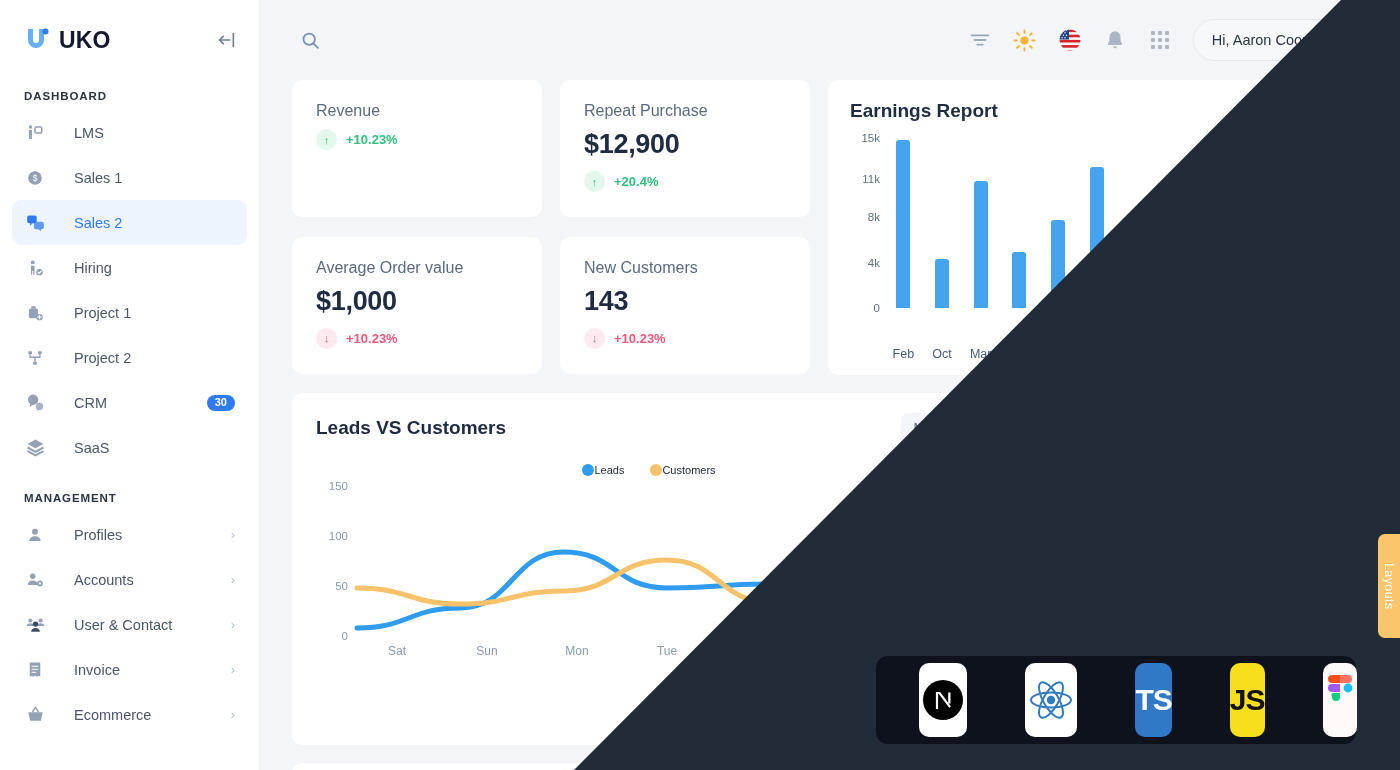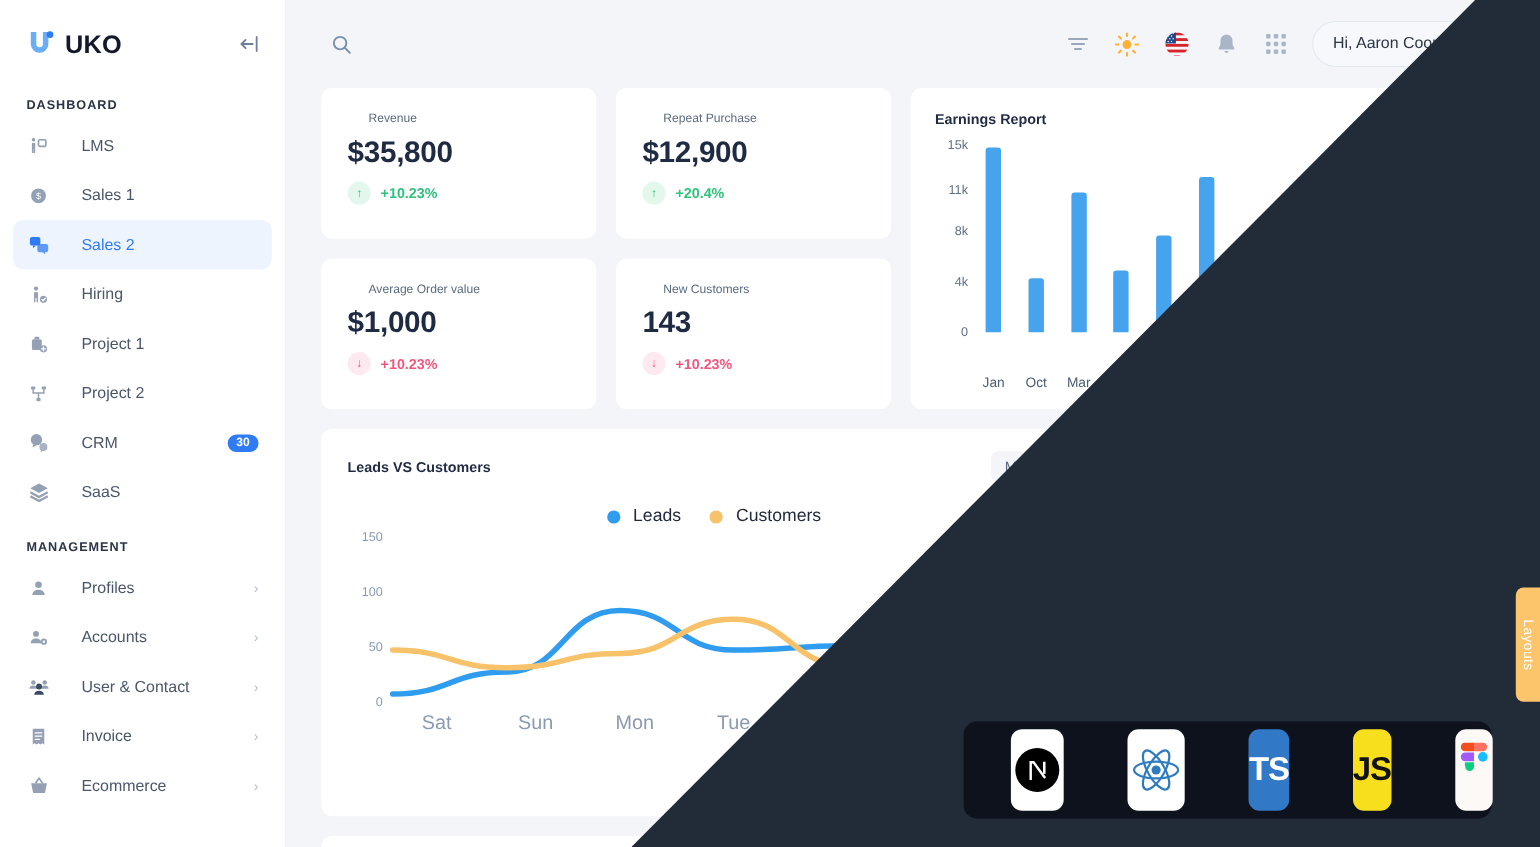--- a/index.html
+++ b/index.html
@@ -61,32 +61,32 @@
   }
   .user-name { font-size:14.5px; color:#2b3445; white-space:nowrap; }
   .avatar { width:30px; height:30px; border-radius:50%; position:relative; overflow:visible; }
 
   
   .content { padding:0 30px 0 32px; }
   .row1 { display:flex; gap:18px; }
   .stats { flex:0 0 518px; display:grid; grid-template-columns:1fr 1fr; gap:18px; }
   .card { background:#fff; border-radius:10px; }
   .stat-card { padding:22px 24px 20px; height:137px; }
-  .stat-title { font-size:11px; color:#5b6a82; margin-bottom:9px;margin-left:19px; }
+  .stat-title { font-size:16px; color:#5b6a82; margin-bottom:9px; }
   .stat-value { font-size:27px; font-weight:700; color:#1f2a43; letter-spacing:-.3px; margin-bottom:11px; }
   .stat-delta { display:flex; align-items:center; gap:9px; font-size:13px; font-weight:600; }
   .delta-ico { width:21px; height:21px; border-radius:50%; display:flex; align-items:center; justify-content:center; font-size:11px; }
   .up .delta-ico { background:#e3f7ec; color:#2fc27c; }
   .up .delta-txt { color:#2fc27c; }
   .down .delta-ico { background:#fdeaf0; color:#f2567d; }
   .down .delta-txt { color:#f2567d; }
 
   .earnings { flex:1; padding:20px 22px 14px 22px; }
   .card-head { display:flex; align-items:center; justify-content:space-between; }
-  .card-title { font-size:13px; font-weight:700; color:#1f2a43; }
+  .card-title { font-size:19px; font-weight:700; color:#1f2a43; }
   .month-plain { display:flex; align-items:center; gap:12px; font-size:14px; color:#4b566b; cursor:pointer; }
   .tri { width:0;height:0;border-left:6px solid transparent;border-right:6px solid transparent;border-top:7px solid #2b3445; }
 
   
   .bars-wrap { display:flex; margin-top:16px; height:200px; }
   .y-axis { width:34px; position:relative; height:170px; }
   .y-tick { position:absolute; right:4px; font-size:11.5px; color:#5f7085; transform:translateY(-50%); }
   .plot { flex:1; display:flex; align-items:flex-end; justify-content:space-between; height:170px; position:relative; }
   .bar-col { display:flex; flex-direction:column; align-items:center; justify-content:flex-end; height:100%; flex:1; }
   .bar { width:14px; background:#46a4ef; border-radius:3px 3px 0 0; }
@@ -95,28 +95,28 @@
 
   
   .row2 { display:flex; gap:18px; margin-top:18px; }
   .leads-card { flex:1; padding:20px 24px 18px 24px; height:352px; }
   .select-pill {
     background:#f3f5f9; border-radius:7px; padding:7px 12px; font-size:13.5px; color:#5b6a82;
     display:flex; align-items:center; gap:10px; cursor:pointer;
   }
   .chev-sm { width:9px; height:9px; border-right:2px solid #5b6a82; border-bottom:2px solid #5b6a82; transform:rotate(45deg) translate(-2px,-2px); }
   .legend { display:flex; justify-content:center; gap:26px; margin-top:22px; }
-  .leg { display:flex; align-items:center; gap:12px; font-size:16px; color:#222b3c; }
+  .leg { display:flex; align-items:flex-end; gap:0; font-size:11px; color:#222b3c; }
   .dot { width:12px; height:12px; border-radius:50%; }
   .line-wrap { display:flex; margin-top:10px; }
   .line-y { width:36px; position:relative; height:150px; }
   .line-y .y-tick { font-size:11.5px; color:#8a9ab1; }
   .line-plot { flex:1; height:150px; position:relative; }
   .line-x { display:flex; margin-left:36px; }
-  .line-x .x-lbl { font-size:18px; color:#8a9ab1; padding-top:8px; }
+  .line-x .x-lbl { font-size:12px; color:#8a9ab1; padding-top:8px; }
 
   .status-card { flex:0 0 346px; background:#242b38; border-radius:10px; padding:20px 0 0 0; height:352px; position:relative; }
   .status-title { text-align:center; font-size:15.5px; font-weight:700; color:#fff; }
   .donut-wrap { display:flex; justify-content:center; margin-top:14px; position:relative; }
   .donut-center { position:absolute; top:0; left:0; right:0; bottom:0; display:flex; flex-direction:column; align-items:center; justify-content:center; }
   .donut-lbl { font-size:14.5px; color:#99a3b5; }
   .donut-val { font-size:30px; font-weight:700; color:#fff; margin-top:2px; }
 
   .row3 { margin-top:18px; }
   .bottom-card { background:#fff; border-radius:10px; height:60px; }
@@ -444,21 +444,20 @@
     </div>
 
     <div class="content">
 
       <div class="row1">
 
         <div class="stats">
 
           <div class="card stat-card">
             <div class="stat-title">Revenue</div>
-            <div class="stat-value">$35,800</div>
             <div class="stat-delta up">
               <span class="delta-ico">↑</span>
               <span class="delta-txt">+10.23%</span>
             </div>
           </div>
 
           <div class="card stat-card">
             <div class="stat-title">Repeat Purchase</div>
             <div class="stat-value">$12,900</div>
             <div class="stat-delta up">
@@ -536,21 +535,21 @@
                 </div>
                 <div class="bar-col">
                   <div class="bar" style="height: 60px; background: rgb(70, 164, 239);"></div>
                 </div>
                 <div class="bar-col">
                   <div class="bar" style="height: 168px; background: rgb(70, 164, 239);"></div>
                 </div>
               </div>
           </div>
           <div class="x-axis" id="bar-xaxis">
-              <div class="x-lbl">Jan</div>
+              <div class="x-lbl">Feb</div>
               <div class="x-lbl">Oct</div>
               <div class="x-lbl">Mar</div>
               <div class="x-lbl">Apr</div>
               <div class="x-lbl">May</div>
               <div class="x-lbl">Jun</div>
               <div class="x-lbl">Jul</div>
               <div class="x-lbl">Aug</div>
               <div class="x-lbl">Sep</div>
               <div class="x-lbl">Oct</div>
               <div class="x-lbl">Nov</div>

